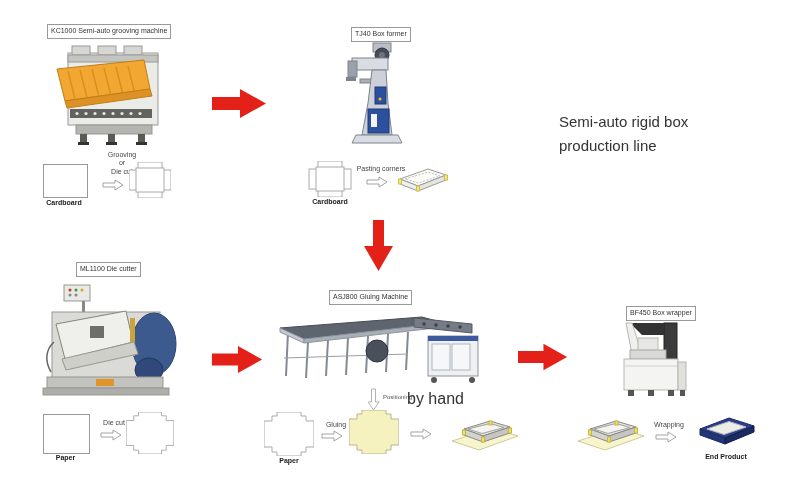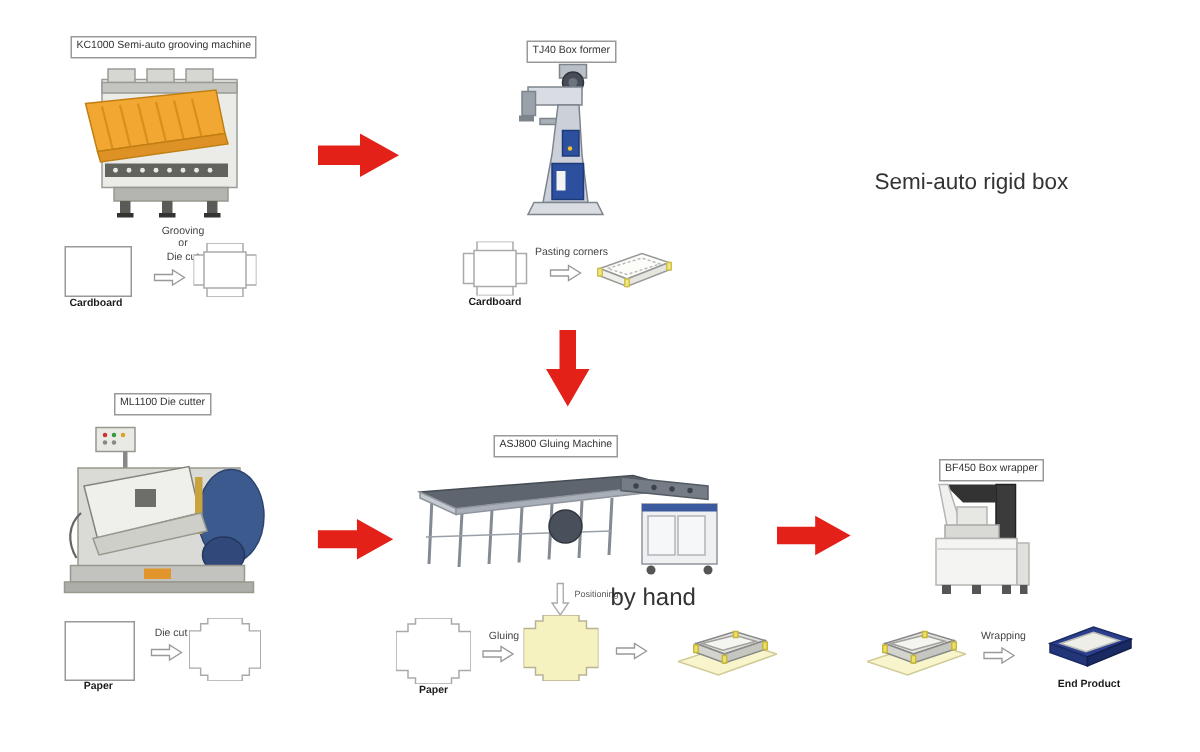--- a/index.html
+++ b/index.html
@@ -118,22 +118,23 @@
     <polygon points="26,19 26,24 54,13 54,8" fill="#e6e6e0" stroke="#999"></polygon>
     <rect x="6.5" y="12" width="3" height="5" fill="#f3e97e" stroke="#cdbf52"></rect>
     <rect x="24.5" y="19" width="3" height="5" fill="#f3e97e" stroke="#cdbf52"></rect>
     <rect x="52.5" y="8" width="3" height="5" fill="#f3e97e" stroke="#cdbf52"></rect>
   </svg>
 
   <svg class="abs" style="left:363px;top:219px" width="31" height="54" viewBox="0 0 31 54">
     <polygon points="10,1 21,1 21,27 30,27 15.5,52 1,27 10,27" fill="#e32119"></polygon>
   </svg>
 
-  <div class="title" style="left:583px;top:110px">
+  <div class="title" style="left:559px;top:110px">
     <div>Semi-auto rigid box</div>
+    <div>production line</div>
   </div>
 
   <div class="lbl-box" style="left:76px;top:262px">ML1100 Die cutter</div>
 
   <svg class="abs" style="left:42px;top:282px" width="140" height="118" viewBox="0 0 140 118">
     <rect x="22" y="3" width="26" height="16" fill="#e9e9e5" stroke="#98988f"></rect>
     <circle cx="28" cy="8" r="1.5" fill="#cc3333"></circle>
       <circle cx="34" cy="8" r="1.5" fill="#3a9a3a"></circle>
     <circle cx="40" cy="8" r="1.5" fill="#e0a020"></circle>
       <circle cx="28" cy="13" r="1.5" fill="#888"></circle>

